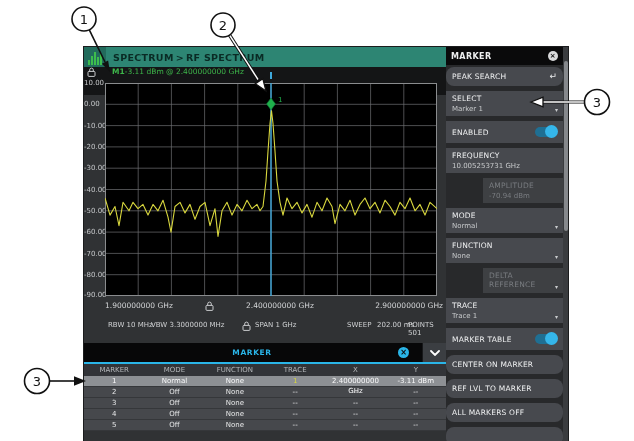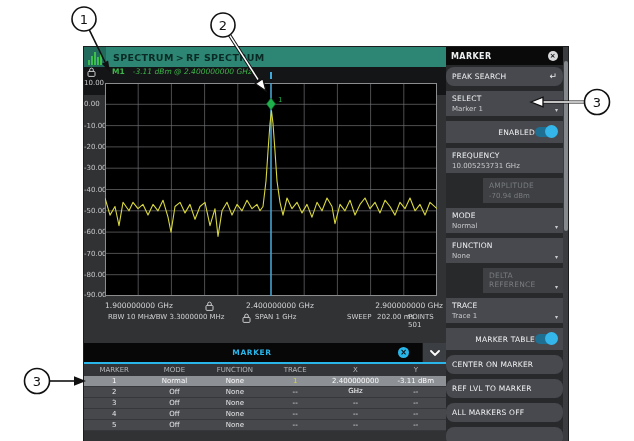--- a/index.html
+++ b/index.html
@@ -20,34 +20,34 @@
             background: #2D8573; display: flex; align-items: center; gap: 7px; }
   .logo { width: 22px; height: 20px; background: #226B5C; display: flex;
           align-items: flex-end; justify-content: center; gap: 1px; padding-bottom: 2px; }
   .logo i { display: block; width: 2px; background: #3DBE4D; }
   .crumbs { display: flex; gap: 2px; align-items: center;
             color: #0A2B25; font-size: 9.5px; font-weight: bold; letter-spacing: .3px; }
 
   .m1bar { position: absolute; left: 0; top: 20px; width: 362px; height: 28px;
            background: #141516; display: flex; align-items: flex-start; font-size: 7.5px; }
   .m1bar .mid { color: #3DB54A; font-weight: bold; margin-left: 16px; }
-  .m1bar .mval { color: #3DB54A; margin-left: 8px; font-style: italic; }
+  .m1bar .mval { color: #3DB54A; margin-left: 0; }
   .lock { display: inline-flex; margin-left: 3px; }
   .mk-tick { position: absolute; left: 186px; top: 25px; width: 2px; height: 7px; background: #3FA9DC; }
 
   .graph { position: absolute; left: 0; top: 32px; width: 362px; height: 221px; }
   .plot  { position: absolute; left: 21px; top: 4px; width: 332px; height: 213px; background: #000; }
   .ylab  { position: absolute; left: 0; width: 19px; height: 8px; 
            font-size: 7px; line-height: 8px; color: #C6C8CA; }
 
   .xaxis { position: absolute; left: 0; top: 253px; width: 362px; height: 12px;
            font-size: 7.5px; color: #D3D5D7; }
   .xaxis span, .xaxis .lockpos { position: absolute; top: 1px; }
 
-  .statusrow { position: absolute; left: 0; top: 265px; width: 362px; height: 12px;
+  .statusrow { position: absolute; left: 0; top: 273px; width: 362px; height: 12px;
                font-size: 7px; color: #CFD1D3; }
   .statusrow span, .statusrow .lockpos { position: absolute; top: 1px; }
 
   .mkbar { position: absolute; left: 0; top: 296px; width: 362px; height: 19px; background: #070708; }
   .mk-title { position: absolute; left: 0; right: 26px; text-align: center; color: #2AB5E8;
               font-size: 7.5px; font-weight: bold; line-height: 19px; letter-spacing: .6px; }
   .mk-close { position: absolute; right: 37px; top: 4px; width: 11px; height: 11px; border-radius: 50%;
               background: #2AB5E8; color: #0b0b0b; font-size: 8px; line-height: 11px;
               text-align: center; font-weight: bold; }
   .mk-chevron { position: absolute; right: 0; top: 0; width: 24px; height: 19px; background: #3B3E42;
@@ -71,21 +71,21 @@
   .p-hdr { height: 18px; background: #0A0A0B; color: #EDEEEF; font-size: 8px; font-weight: bold;
            display: flex; align-items: center; padding: 0 5px; letter-spacing: .4px; }
   .p-close { margin-left: auto; width: 10px; height: 10px; border-radius: 50%; background: #D8D9DA;
              color: #111; font-size: 7px; line-height: 10px; text-align: center; font-weight: bold; }
   .p-list { position: absolute; left: 0; top: 18px; width: 117px; display: flex;
             flex-direction: column; gap: 5px; padding-top: 2px; }
   .p-item { position: relative; background: #47494E; padding: 2px 6px; display: flex;
             flex-direction: column; justify-content: center; }
   .p-item.action { height: 19px; flex-direction: row; align-items: center; border-radius: 8px; }
   .p-item.action .p-label { flex: 1; }
-  .p-item.rowline { height: 22px; flex-direction: row; align-items: center; text-align: right; }
+  .p-item.rowline { height: 22px; flex-direction: row; align-items: center; }
   .p-item.rowline .p-label { flex: 1; }
   .p-item.field { height: 25px; }
   .p-item.disabled { background: #3E4043; margin-left: 37px; }
   .p-item.disabled .p-label, .p-item.disabled .p-value { color: #797C80; }
   .p-label { font-size: 7.5px; color: #F0F1F2; letter-spacing: .2px; }
   .p-value { font-size: 7px; color: #C7C9CB; margin-top: 2px; }
   .caret { position: absolute; right: 5px; bottom: 3px; color: #C9CBCD; font-size: 6px; line-height: 6px; }
   .ret-icon { color: #E9EAEB; font-size: 9px; line-height: 9px; }
   .switch { width: 22px; height: 10px; border-radius: 5px; background: #1F6F93; position: relative; }
   .switch .knob { position: absolute; right: -1px; top: -2px; width: 13px; height: 13px;

